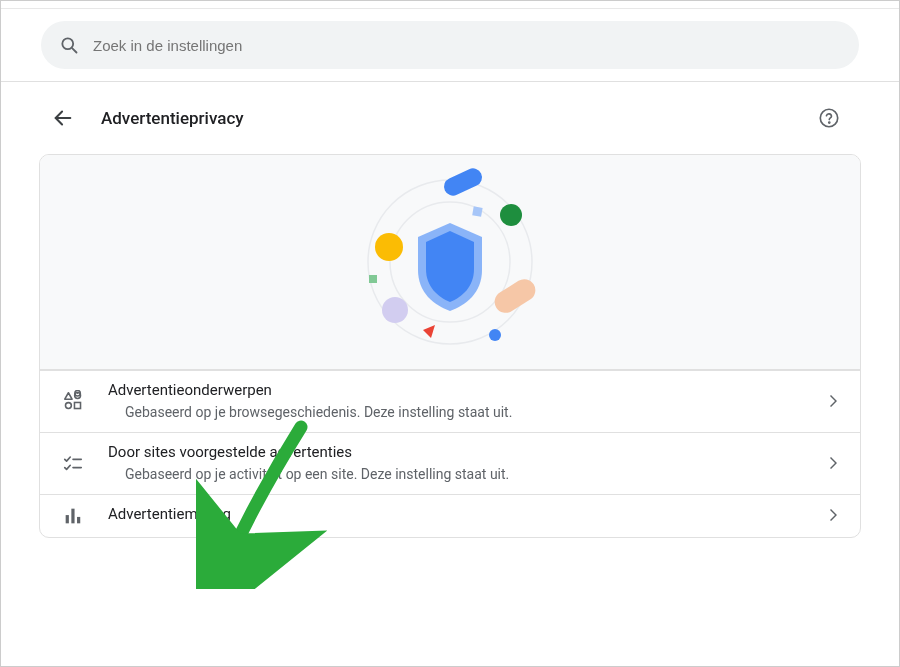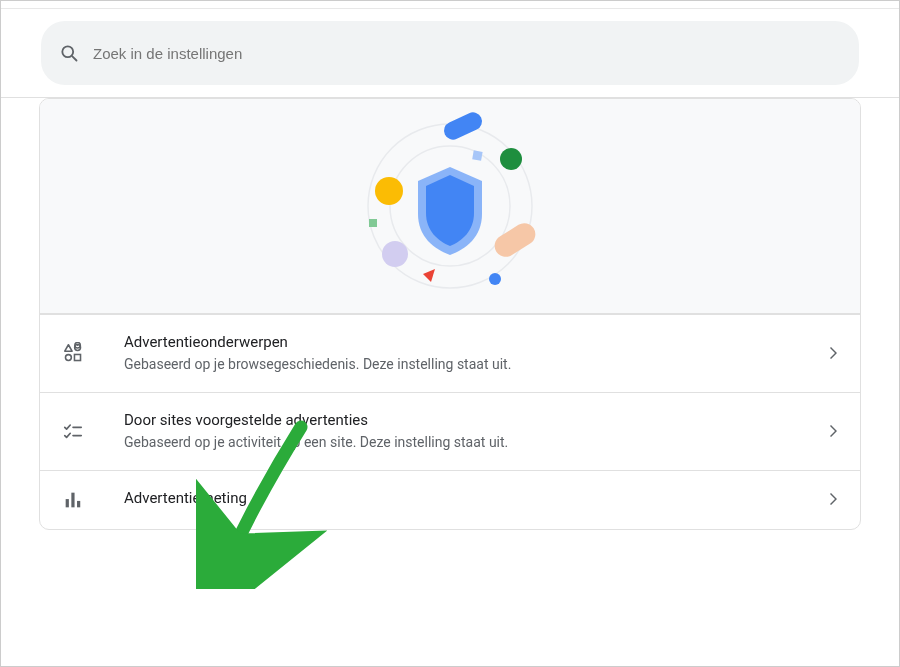--- a/index.html
+++ b/index.html
@@ -19,21 +19,21 @@
   }
   .search-wrap {
     padding: 12px 40px 12px 40px;
     border-bottom: 1px solid #e0e0e0;
   }
   .search-bar {
     display: flex;
     align-items: center;
     background: #f1f3f4;
     border-radius: 24px;
-    height: 64px;
+    height: 48px;
     padding: 0 18px;
   }
   .search-bar .search-ic {
     color: #5f6368;
     margin-right: 14px;
     display: flex;
   }
   .search-bar input {
     border: none;
     background: transparent;
@@ -85,24 +85,24 @@
     background: #f8f9fa;
     height: 215px;
     display: flex;
     align-items: center;
     justify-content: center;
     border-bottom: 1px solid #e0e0e0;
   }
   .setting-row {
     display: flex;
     align-items: center;
-    padding: 18px 22px;
+    padding: 10px 22px;
     border-top: 1px solid #e0e0e0;
     cursor: pointer;
-    gap: 40px;
+    gap: 24px;
   }
   .setting-row:first-of-type { border-top: none; }
   .row-icon {
     width: 22px;
     color: #5f6368;
     display: flex;
     justify-content: center;
     flex-shrink: 0;
   }
   .row-text {
@@ -112,20 +112,21 @@
   .row-title {
     font-size: 15px;
     color: #202124;
     font-weight: 400;
     margin-bottom: 4px;
   }
   .row-sub {
     font-size: 14px;
     color: #5f6368;
     line-height: 1.35;
+    margin-left: 17px;
   }
   .row-chev {
     color: #5f6368;
     flex-shrink: 0;
   }
   
   .annotation-arrow {
     position: absolute;
     pointer-events: none;
     z-index: 10;
@@ -143,20 +144,36 @@
         <circle cx="10.5" cy="10.5" r="6.5"></circle>
           <line x1="16" y1="16" x2="21" y2="21"></line>
       </svg>
     </span>
     <input type="text" placeholder="Zoek in de instellingen" style="">
   </div>
 </div>
 
 <div class="content">
 
+  <div class="page-header">
+    <div class="back-btn">
+      <svg width="22" height="22" viewBox="0 0 24 24" fill="none" stroke="currentColor" stroke-width="2.2" stroke-linecap="round" stroke-linejoin="round">
+        <line x1="20" y1="12" x2="4" y2="12"></line>
+          <polyline points="11 5 4 12 11 19"></polyline>
+      </svg>
+    </div>
+    <div class="page-title">Advertentieprivacy</div>
+    <div class="help-btn">
+      <svg width="22" height="22" viewBox="0 0 24 24" fill="none" stroke="currentColor" stroke-width="1.8" stroke-linecap="round">
+        <circle cx="12" cy="12" r="9.5"></circle>
+        <path d="M9.2 9.5a2.8 2.8 0 015.5.6c0 1.6-2.4 2.1-2.4 3.6"></path>
+        <circle cx="12.3" cy="17" r="0.6" fill="currentColor"></circle>
+      </svg>
+    </div>
+  </div>
 
   <div class="card">
 
     <div class="hero">
       <svg width="230" height="195" viewBox="0 0 230 195">
 
         <circle cx="115" cy="97" r="82" fill="none" stroke="#e8eaed" stroke-width="1.5"></circle>
         <circle cx="115" cy="97" r="60" fill="none" stroke="#e8eaed" stroke-width="1.5"></circle>
 
         <circle cx="176" cy="50" r="11" fill="#1e8e3e"></circle>

